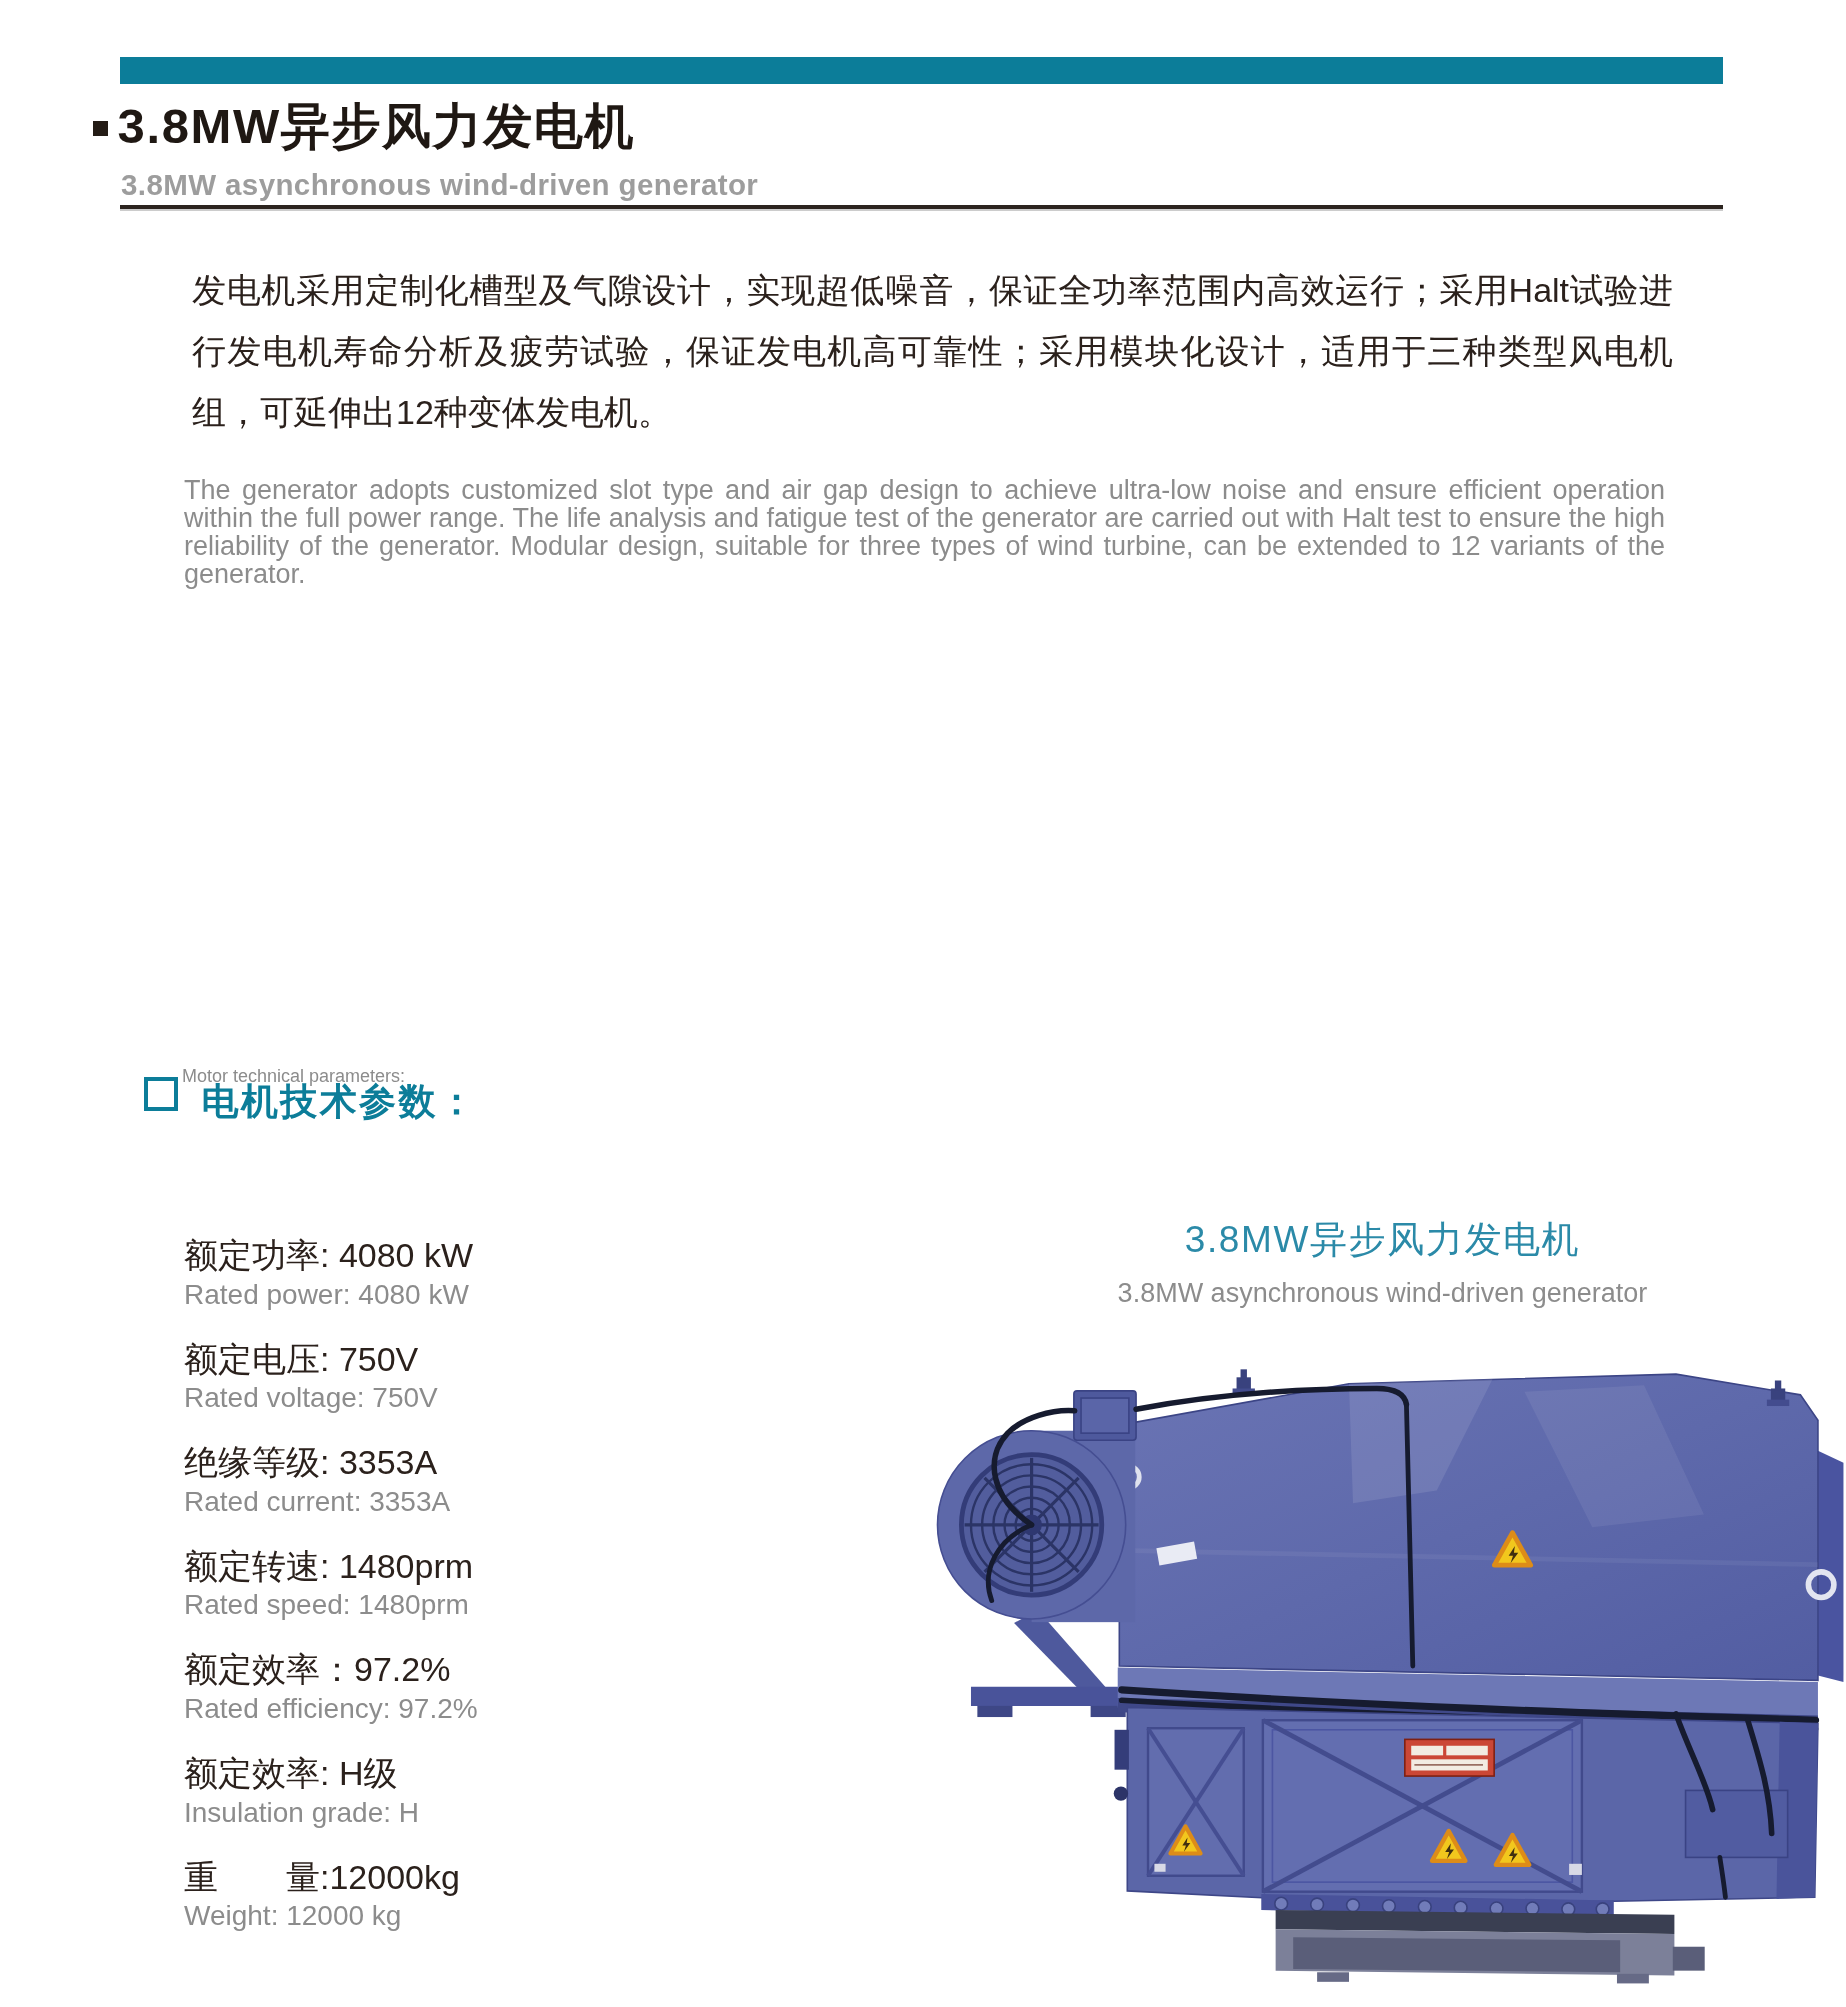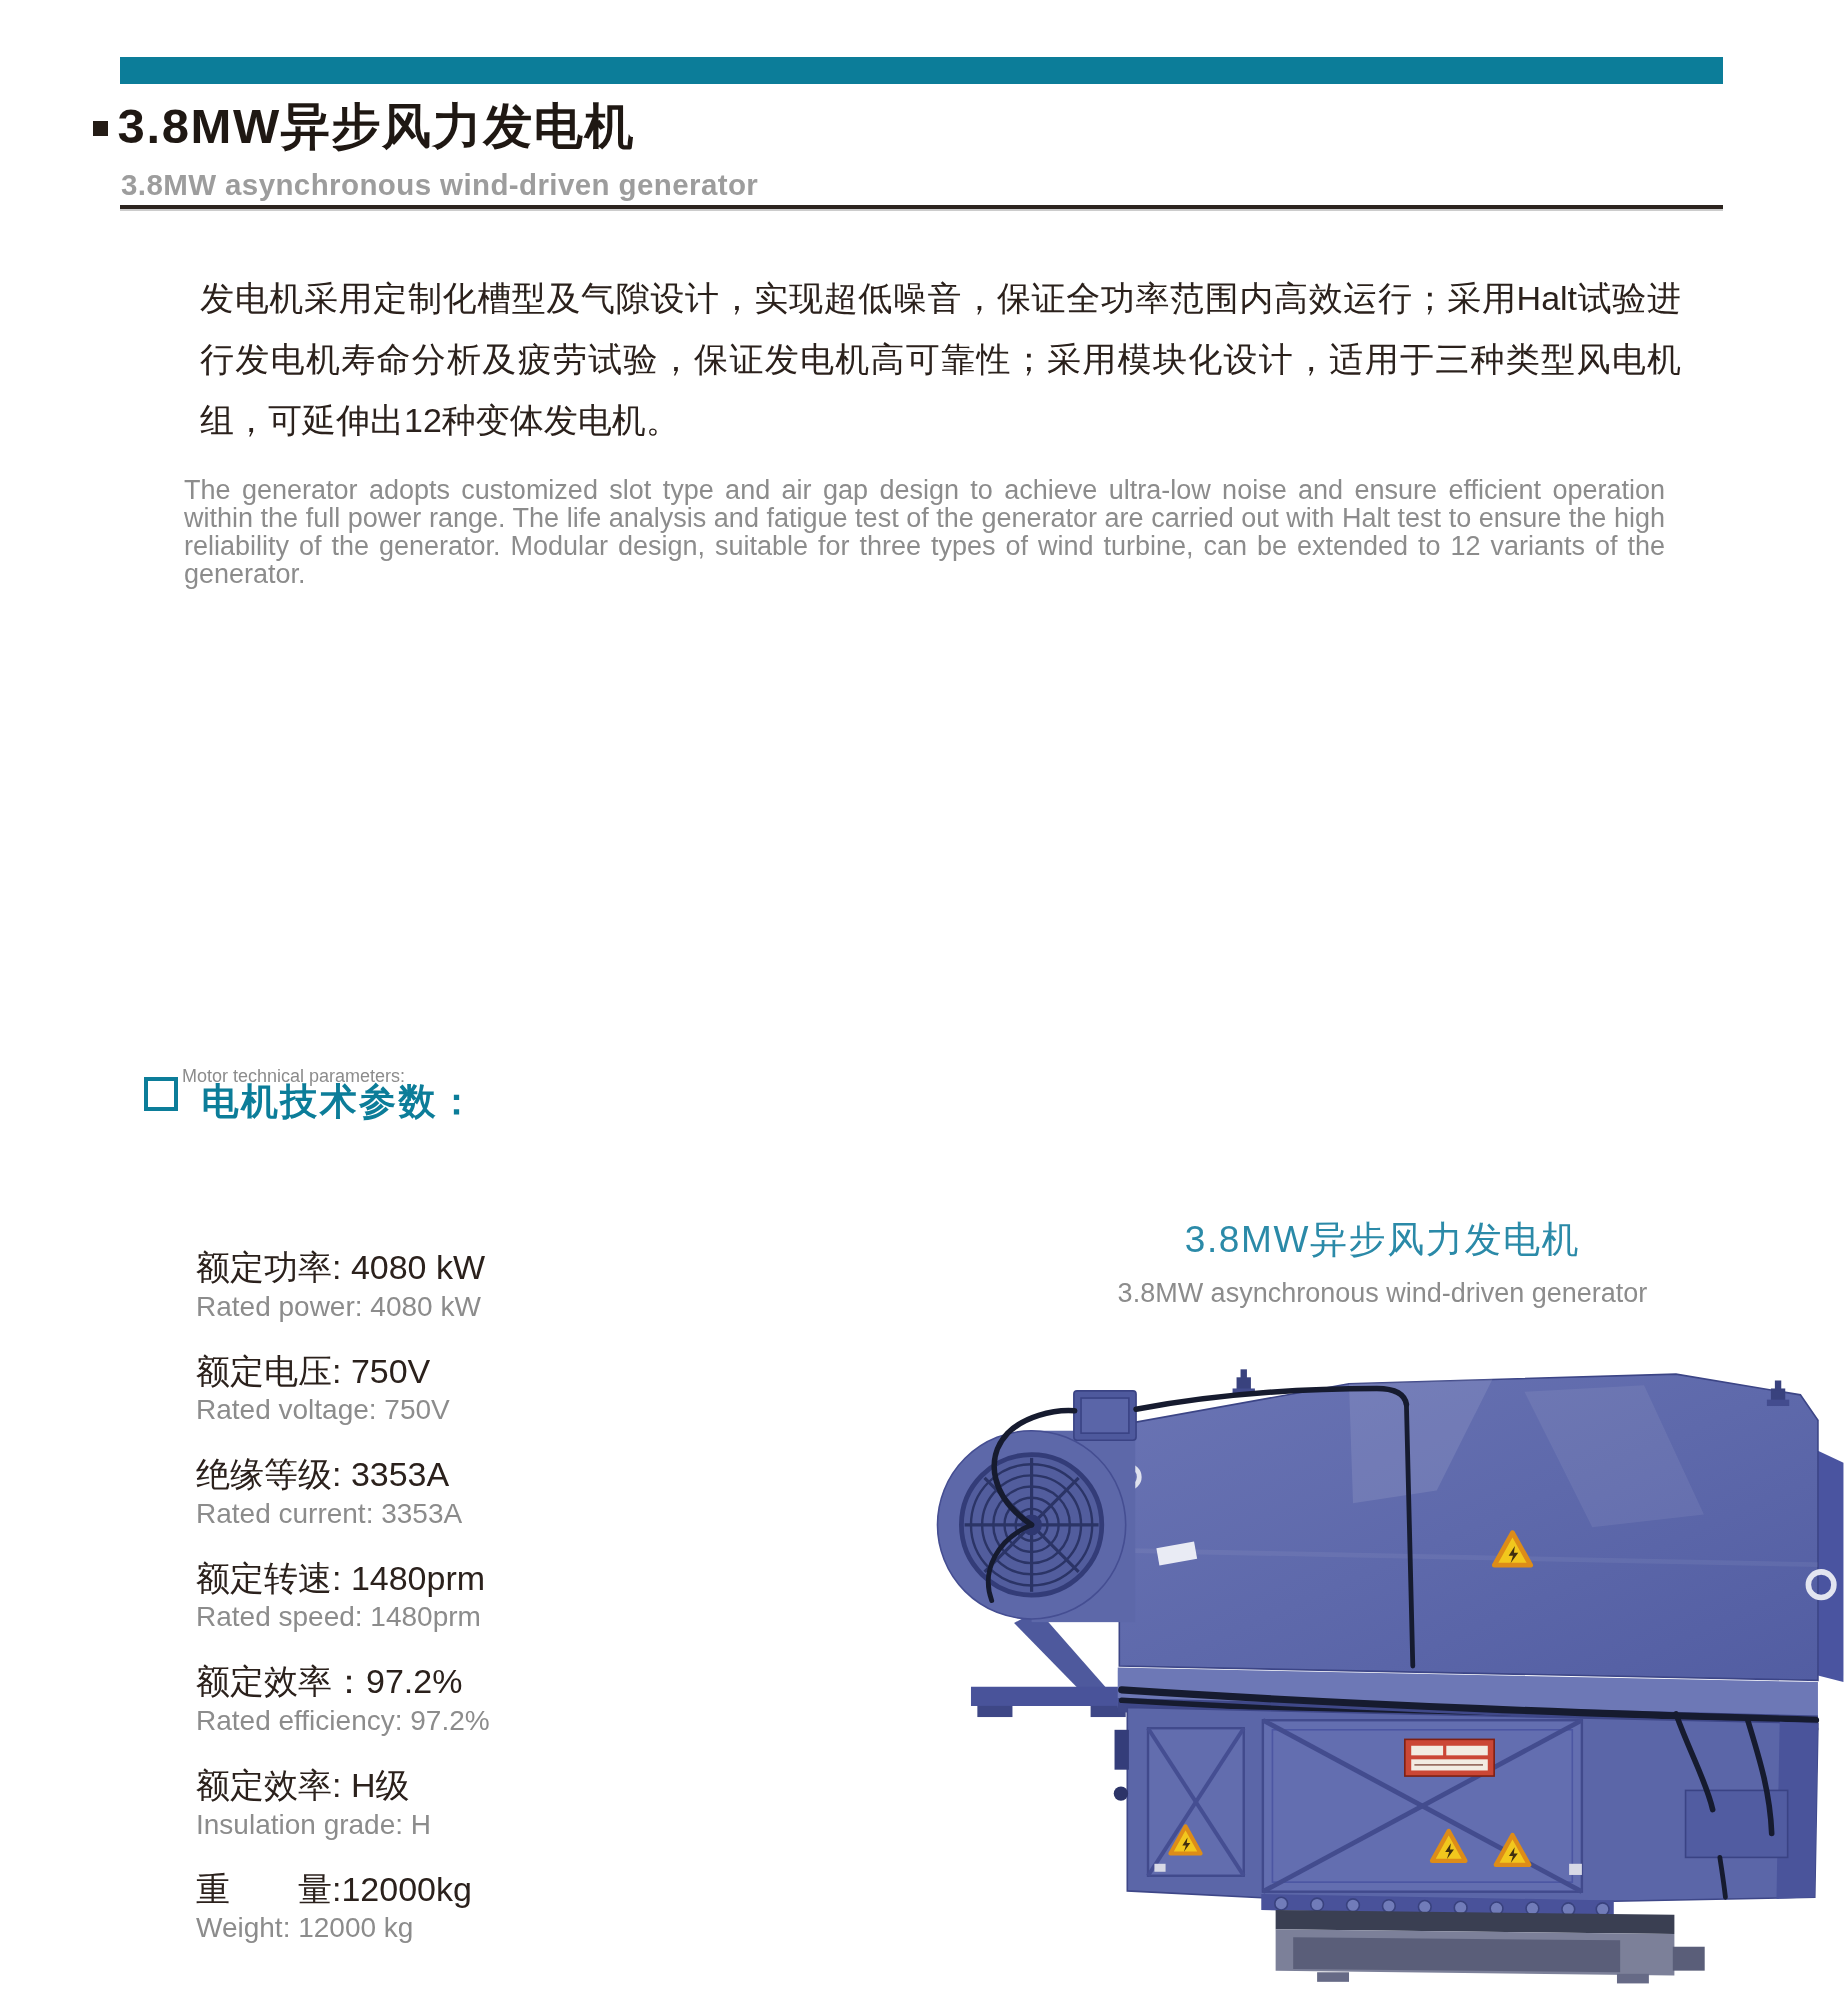--- a/index.html
+++ b/index.html
@@ -13,29 +13,29 @@
   .page{
     position:relative;width:1847px;height:2007px;background:#ffffff;
     font-family:"Liberation Sans", sans-serif;overflow:hidden;
   }
   .top-bar{position:absolute;left:120px;top:57px;width:1603px;height:27px;background:var(--accent);}
   .title-row{position:absolute;left:93px;top:97px;display:flex;align-items:center;gap:9.6px;}
   .bullet{width:15px;height:15px;background:#241c16;flex:0 0 auto;margin-top:4.8px;}
   .title-row h1{margin:0;font-size:49px;font-weight:bold;color:var(--title-black);letter-spacing:1.6px;line-height:59px;}
   .subtitle{position:absolute;left:121px;top:168px;font-size:29.5px;font-weight:bold;color:#9d9d9d;letter-spacing:0.4px;}
   .divider{position:absolute;left:120px;top:205px;width:1603px;height:4px;background:#2c241f;border-bottom:2.4px solid #cccccc;}
-  .intro-zh{position:absolute;left:184px;top:252px;width:1481px;margin:16px;font-size:34px;line-height:61px;
+  .intro-zh{position:absolute;left:184px;top:252px;width:1481px;margin:8px;font-size:34px;line-height:61px;
     color:var(--text-dark);text-align:justify;}
   .intro-en{position:absolute;left:184px;top:476px;width:1481px;margin:0;font-size:27px;line-height:28px;
     color:var(--text-gray);text-align:justify;}
   .params-head{position:absolute;left:144px;top:1077px;display:flex;gap:24px;}
   .sq{width:25.5px;height:25.5px;border:4px solid var(--accent);flex:0 0 auto;}
   .params-head h2{margin:0;font-size:37px;font-weight:bold;color:var(--accent);letter-spacing:2.4px;}
   .params-sub{position:absolute;left:182px;top:1066px;font-size:18px;color:var(--text-gray);text-align:right;}
-  .spec-list{position:absolute;left:184px;top:1235px;margin:12px;padding:0;list-style:none;}
+  .spec-list{position:absolute;left:184px;top:1235px;margin:0;padding:0;list-style:none;}
   .spec-item{margin-bottom:27px;}
   .spec-zh{font-size:34px;line-height:40px;color:var(--text-dark);}
   .spec-en{font-size:28px;line-height:35px;color:var(--text-gray);margin-top:1.6px;}
   .product-caption{position:absolute;left:918px;top:1215px;width:929px;text-align:center;}
   .cap-zh{font-size:37px;color:var(--caption-teal);letter-spacing:1.6px;}
   .cap-en{font-size:27px;color:var(--text-gray);margin-top:12.8px;}
   .machine-svg{position:absolute;left:918px;top:1347px;width:929px;height:642px;}
 </style>
 </head>
 <body>

